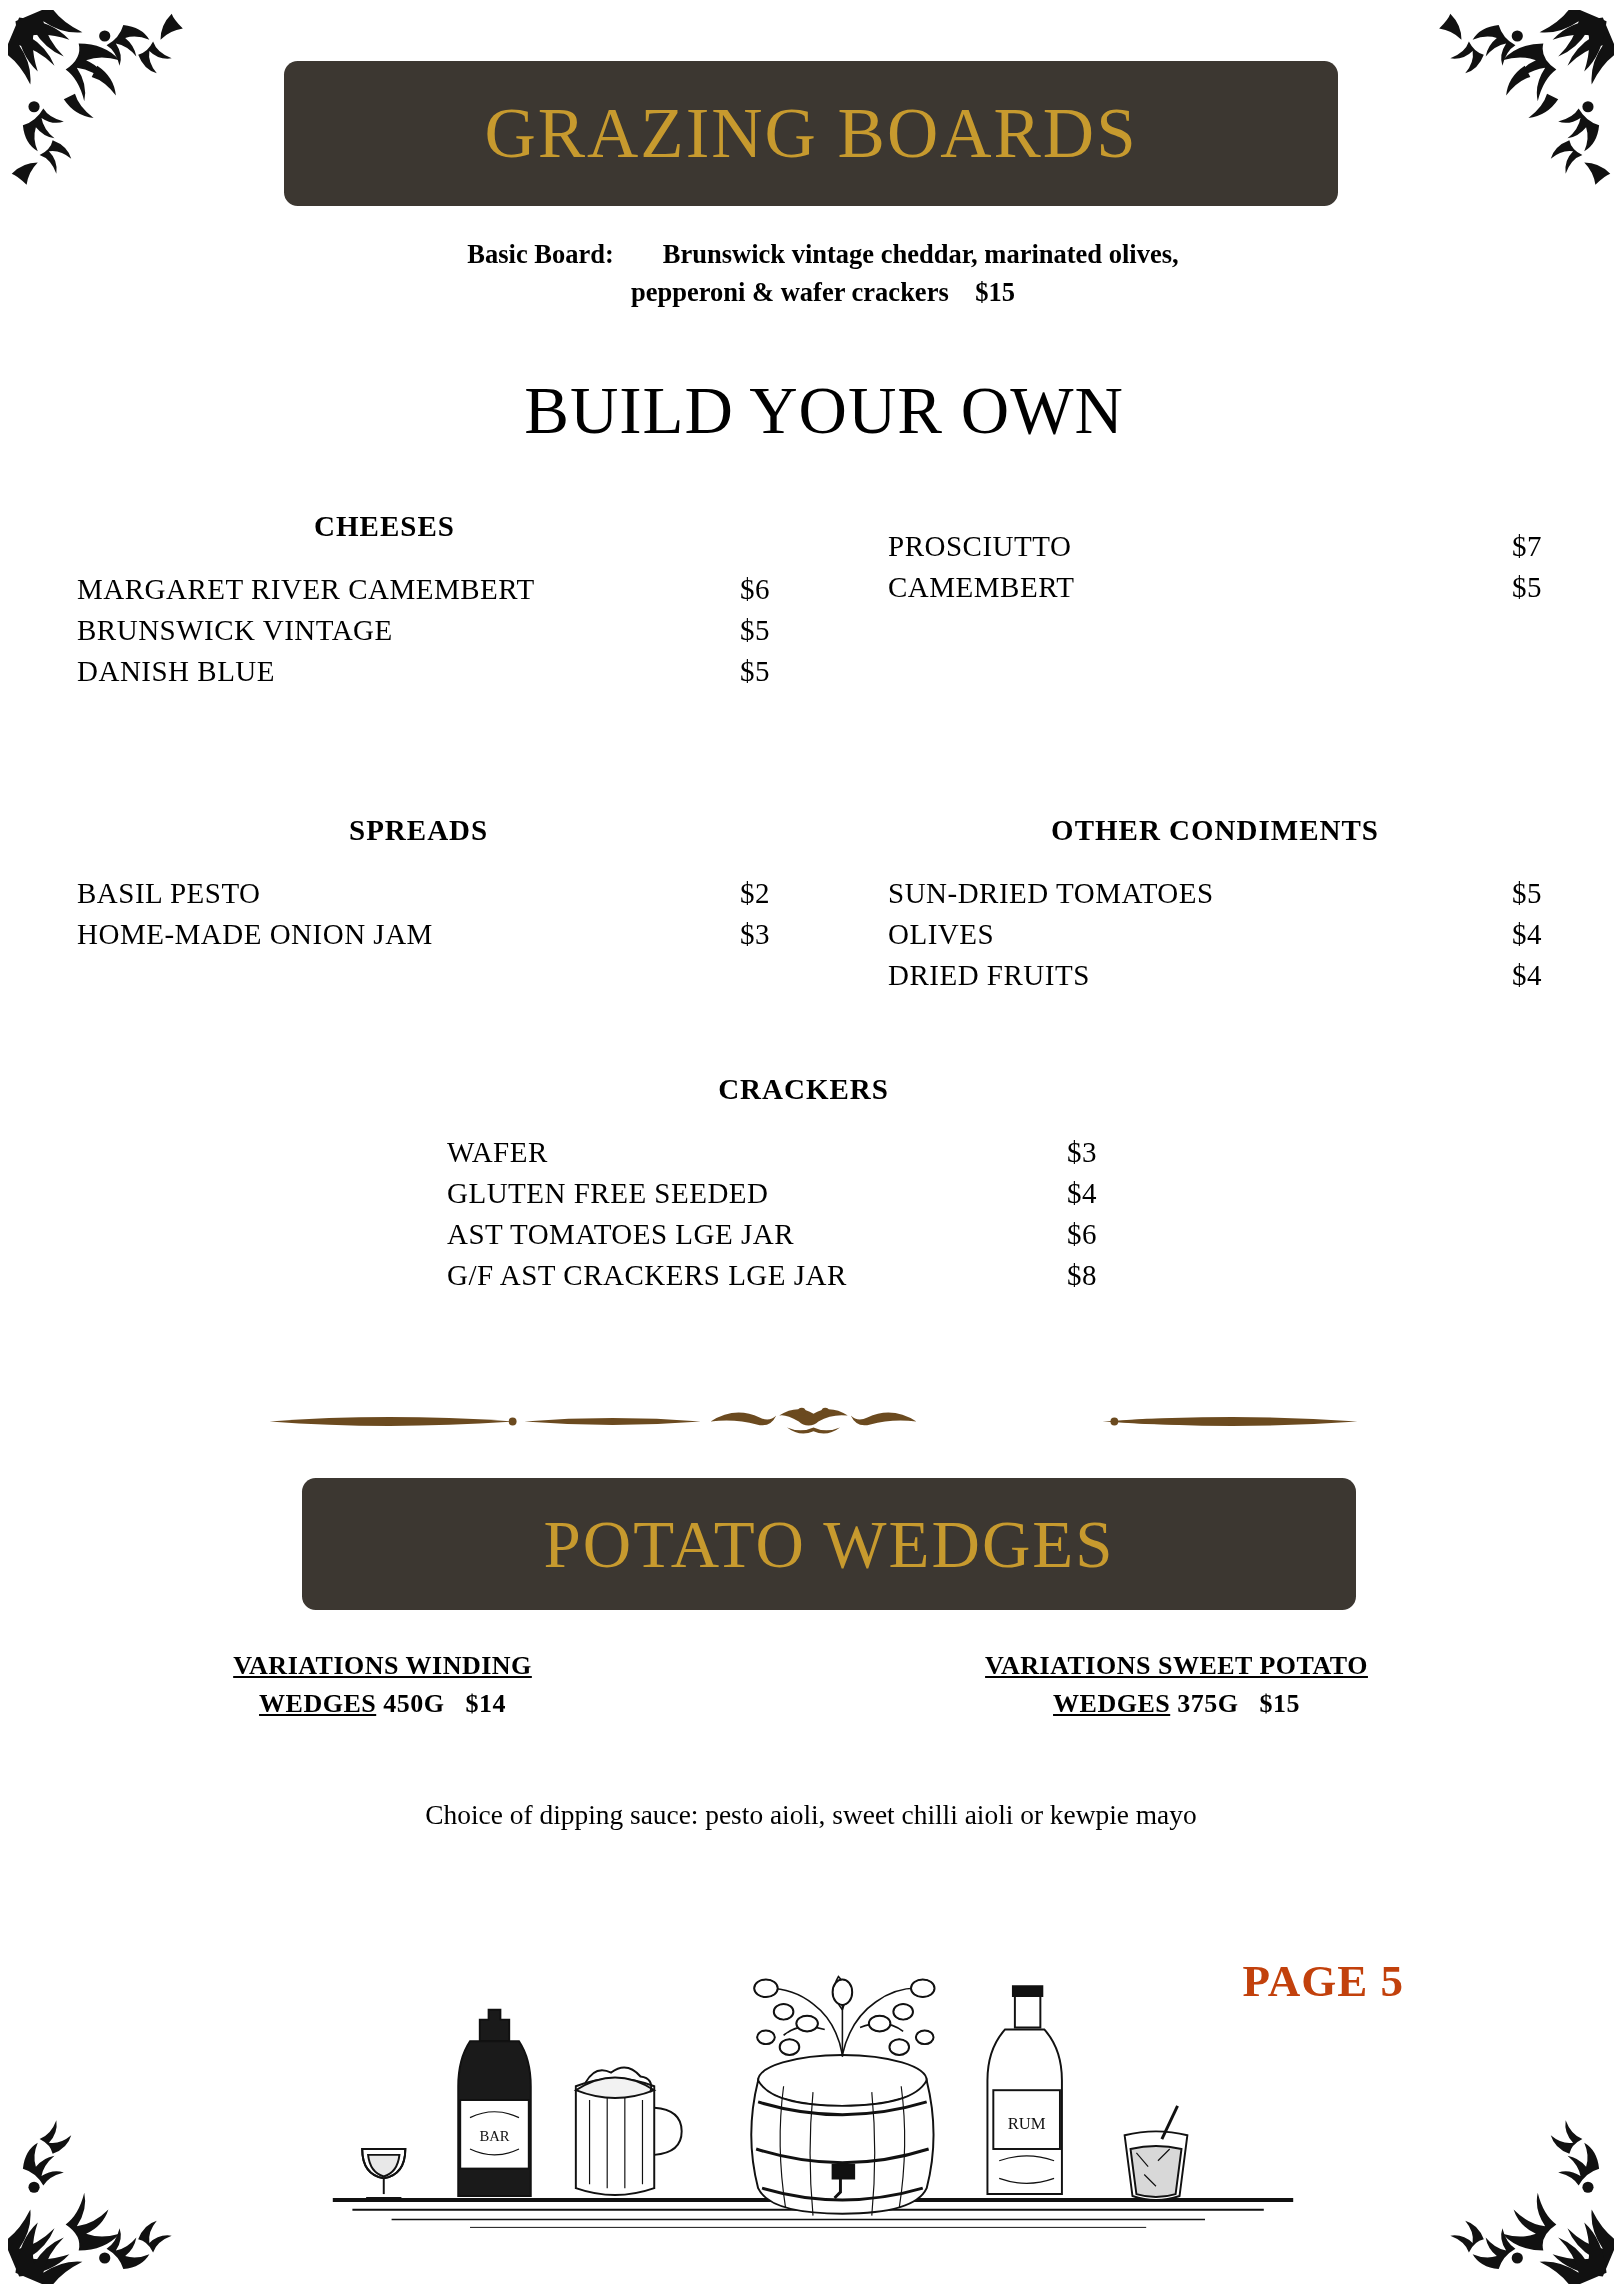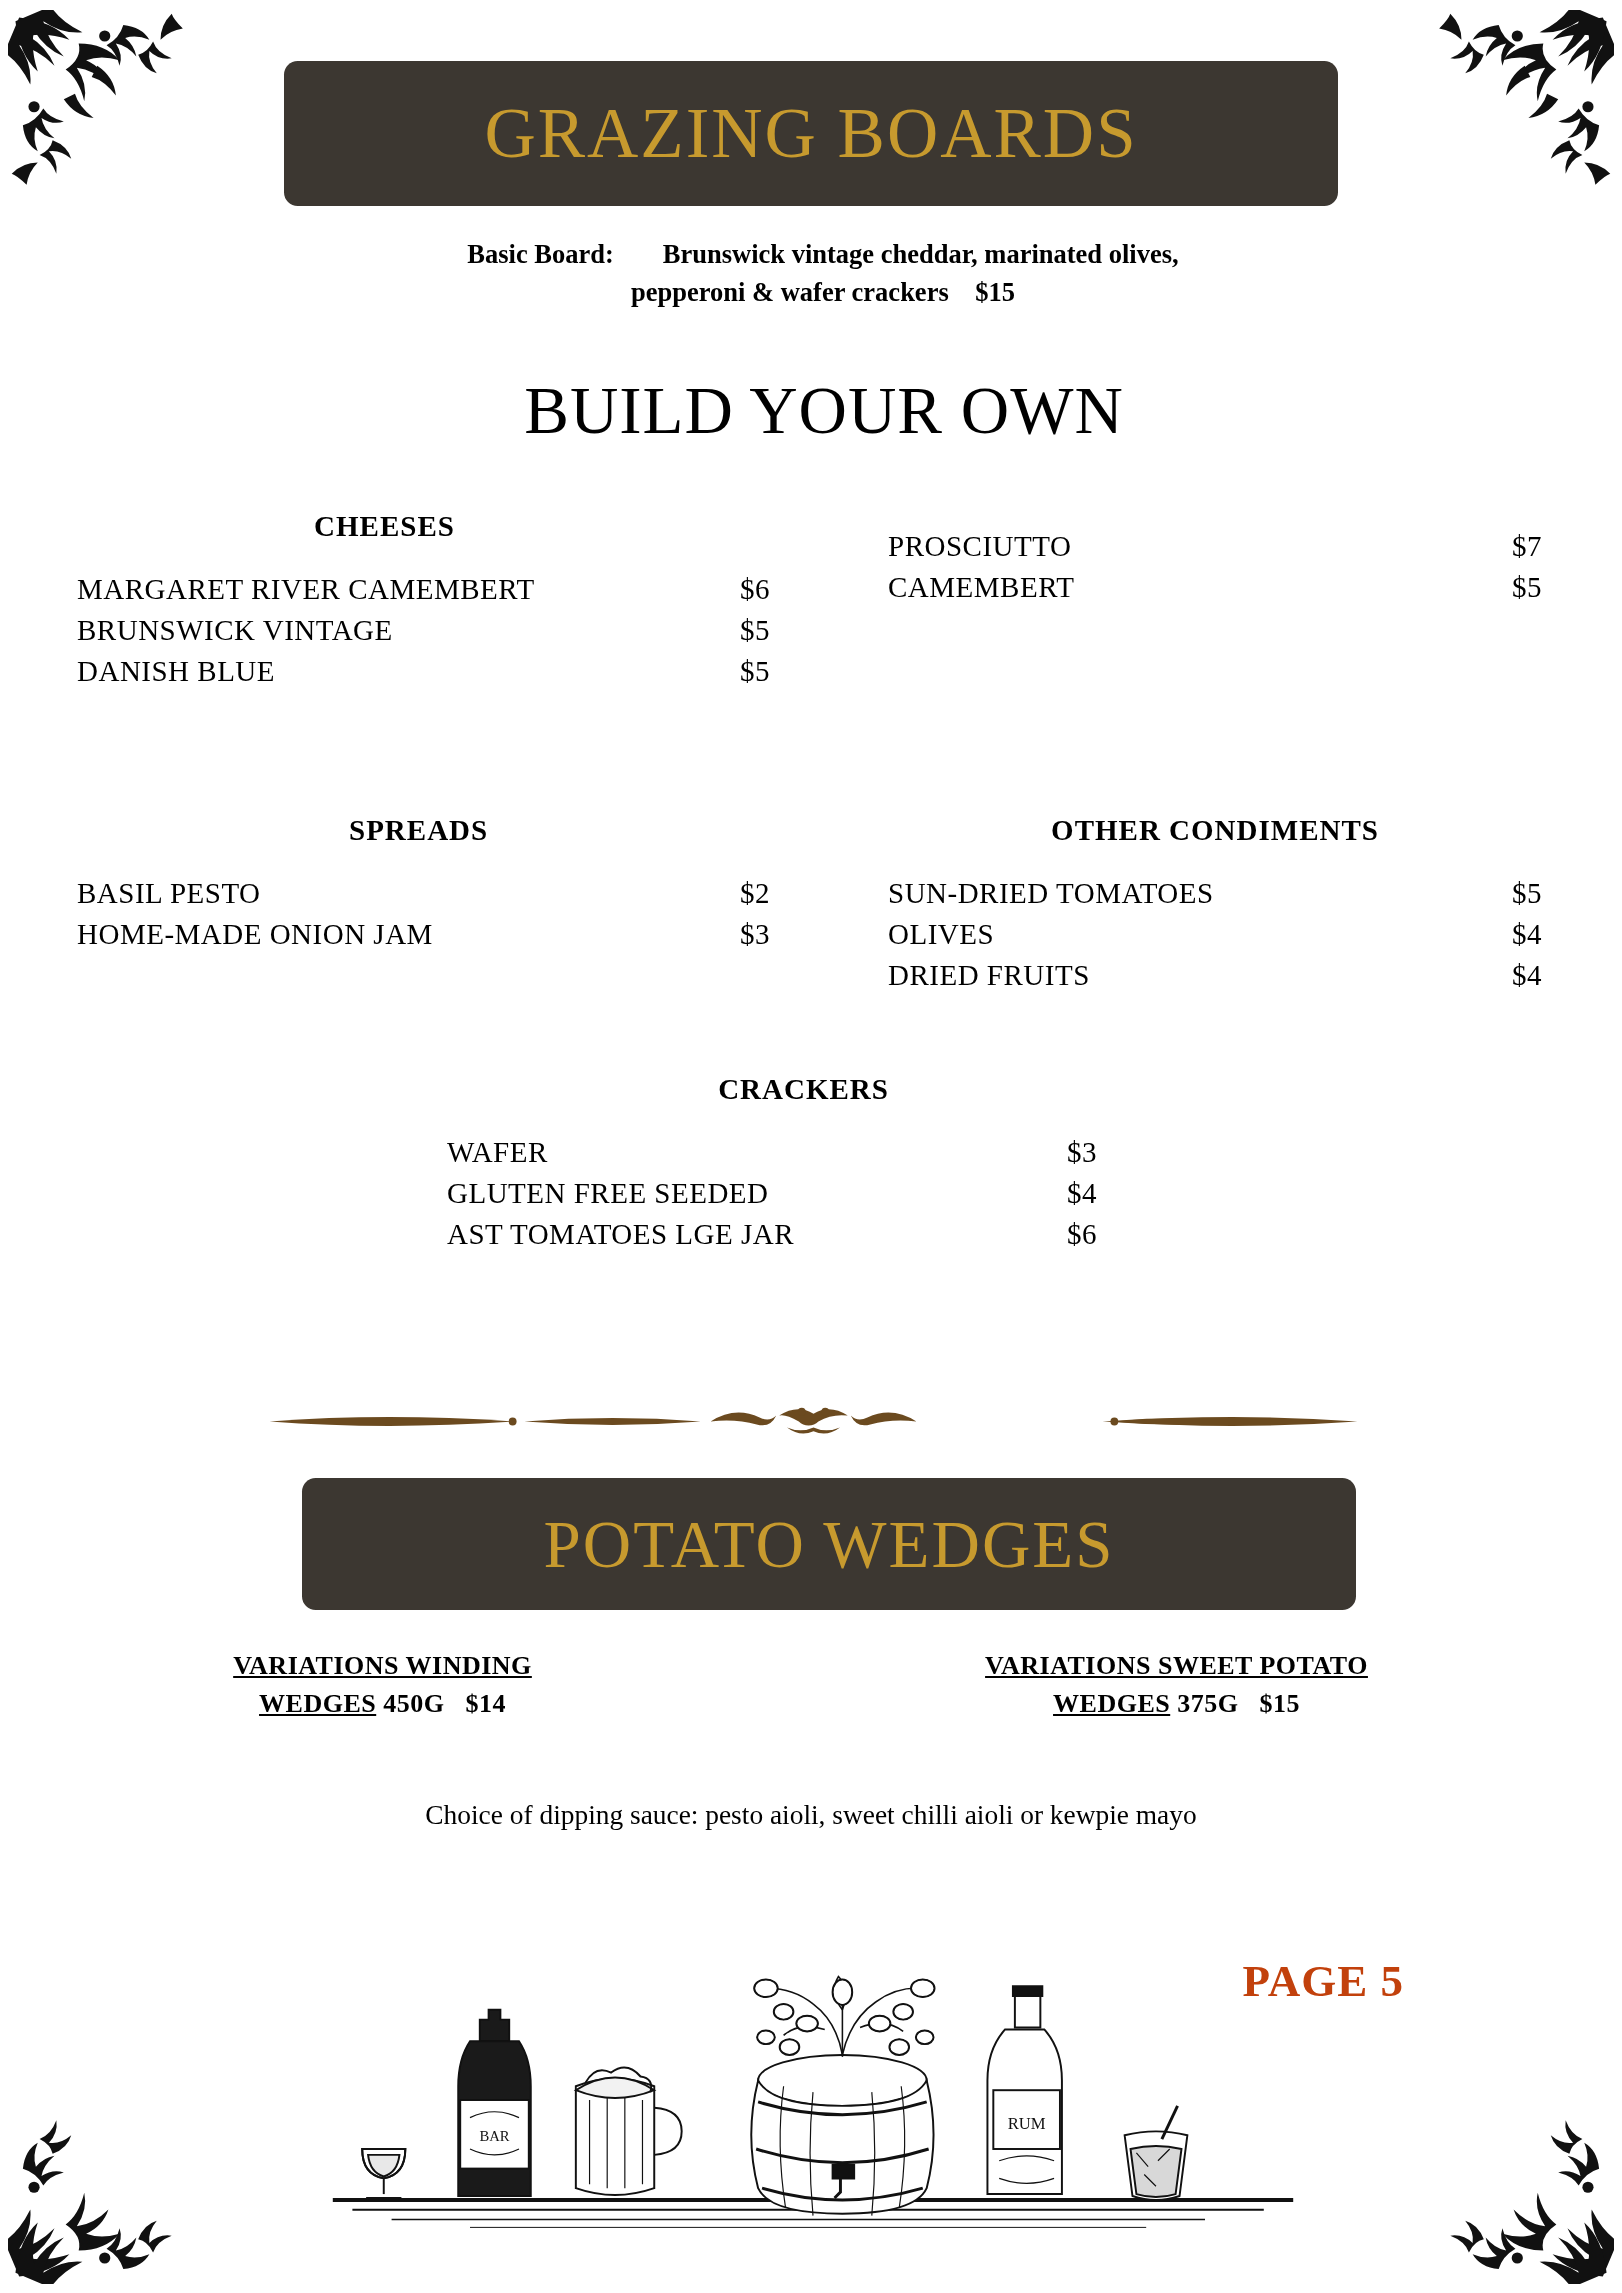--- a/index.html
+++ b/index.html
@@ -302,20 +302,24 @@
       <span class="name">WAFER</span>
       <span class="price">$3</span>
     </li>
     <li>
       <span class="name">GLUTEN FREE SEEDED</span>
       <span class="price">$4</span>
     </li>
     <li>
       <span class="name">AST TOMATOES LGE JAR</span>
       <span class="price">$6</span>
+    </li>
+    <li>
+      <span class="name">G/F AST CRACKERS LGE JAR</span>
+      <span class="price">$8</span>
     </li>
   </ul>
 </div>
 
 <div id="divider">
   <svg viewBox="0 0 1150 60" xmlns="http://www.w3.org/2000/svg">
     <g fill="#6b4a1f">
       <path d="M20 30 q120 -9 250 0 q-130 9 -250 0 z"></path>
       <path d="M280 30 q90 -7 180 0 q-90 7 -180 0 z"></path>
       <path d="M870 30 q90 -7 180 0 q-90 7 -180 0 z"></path>

